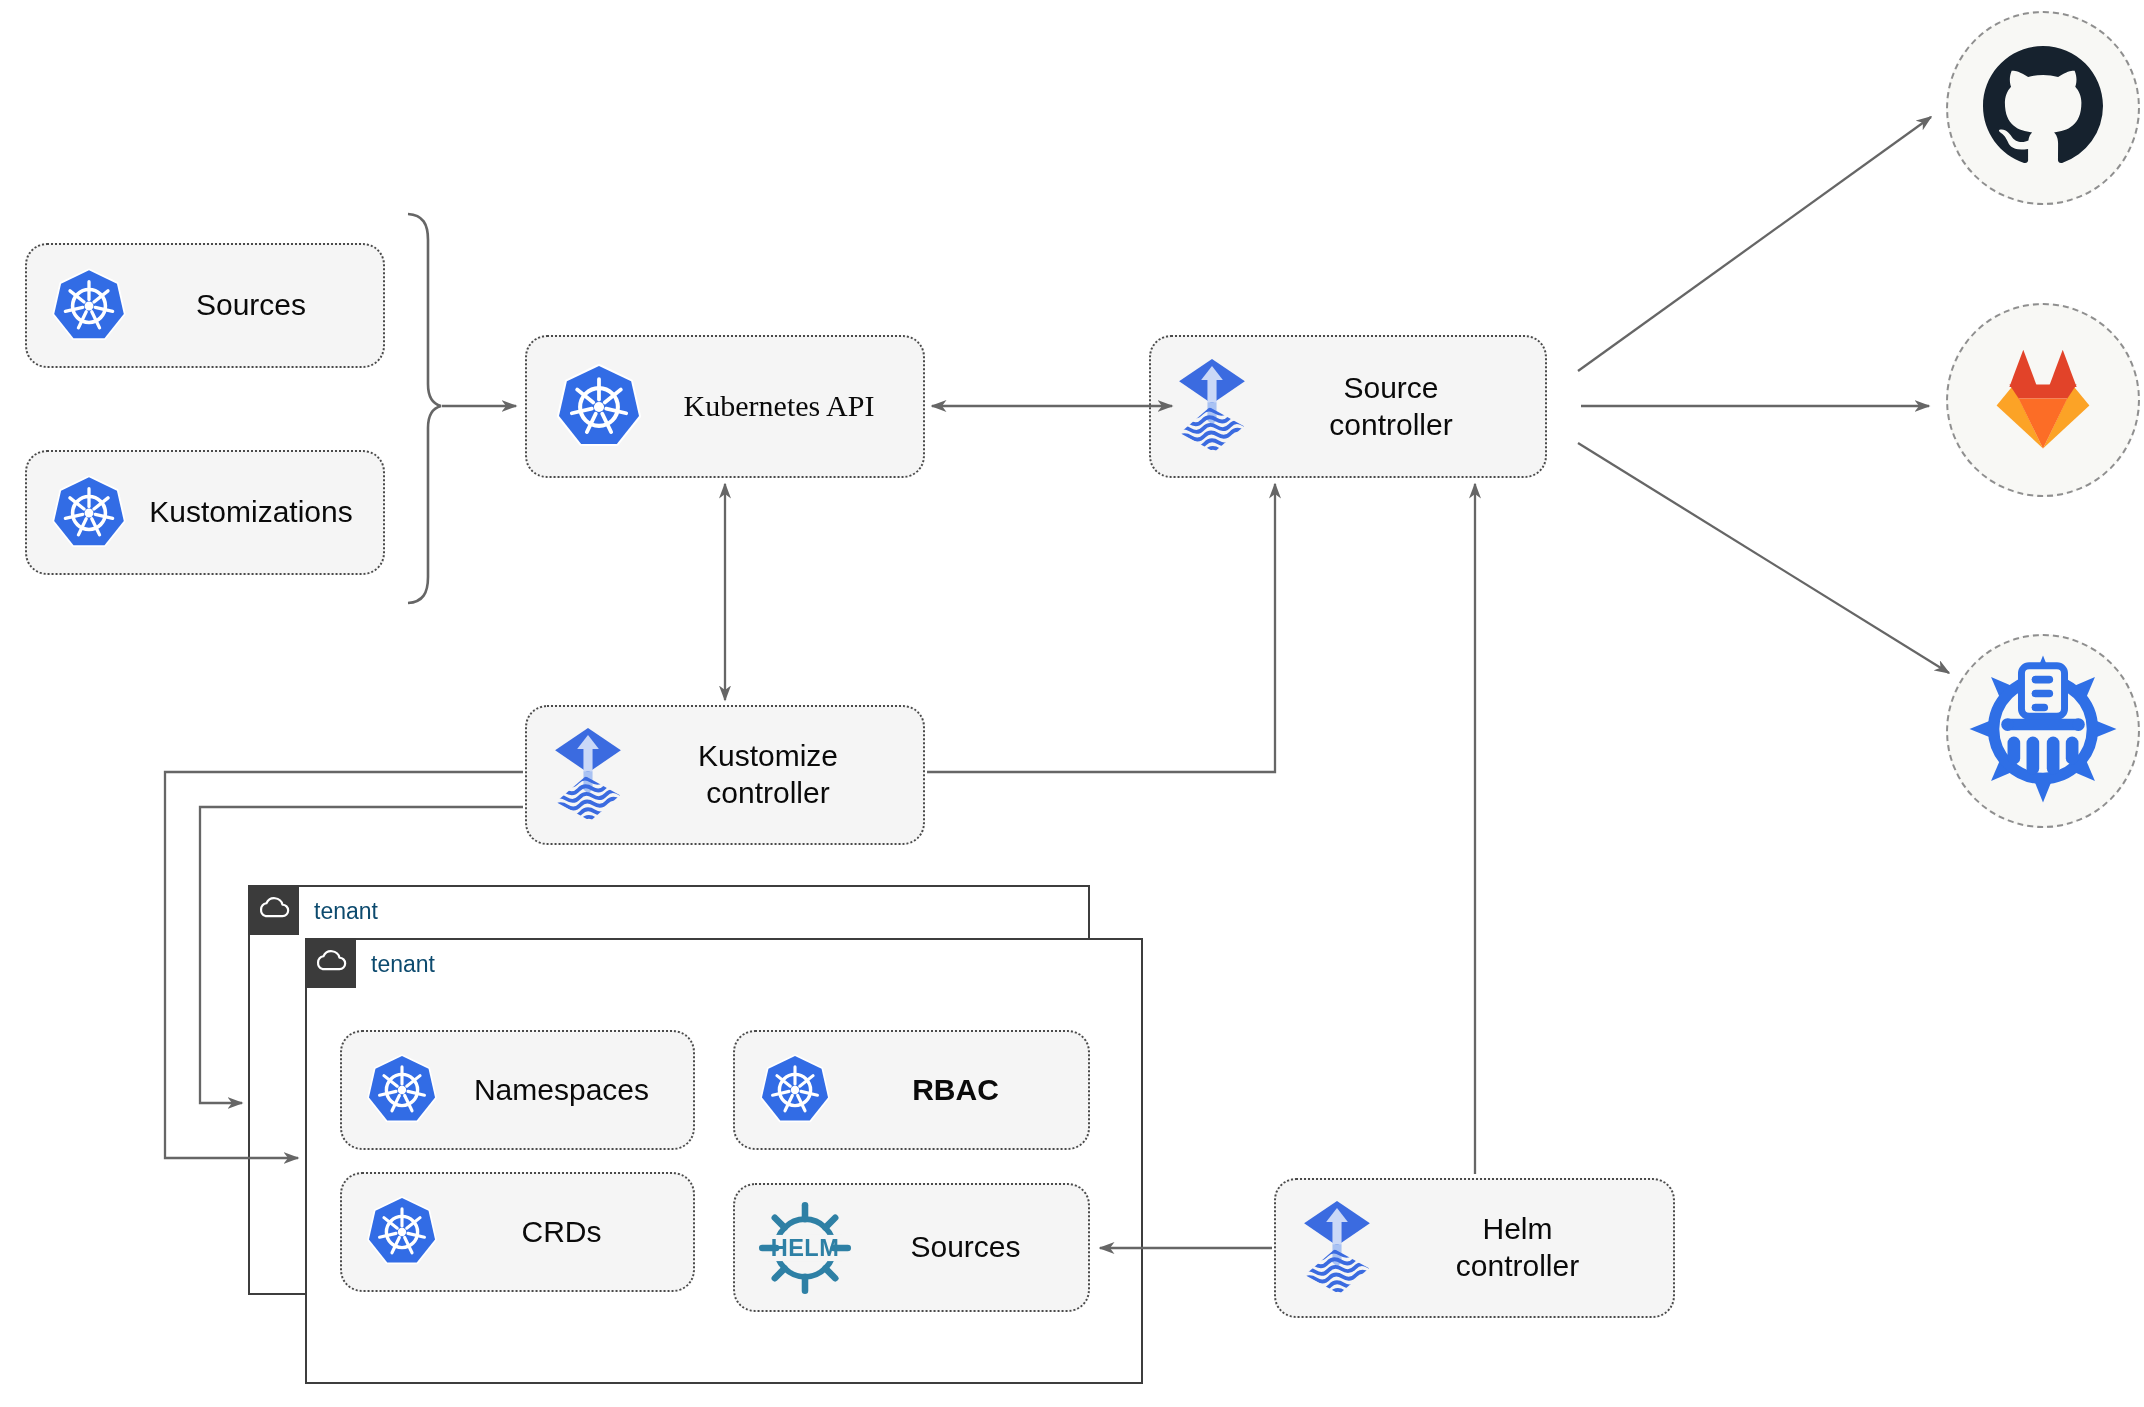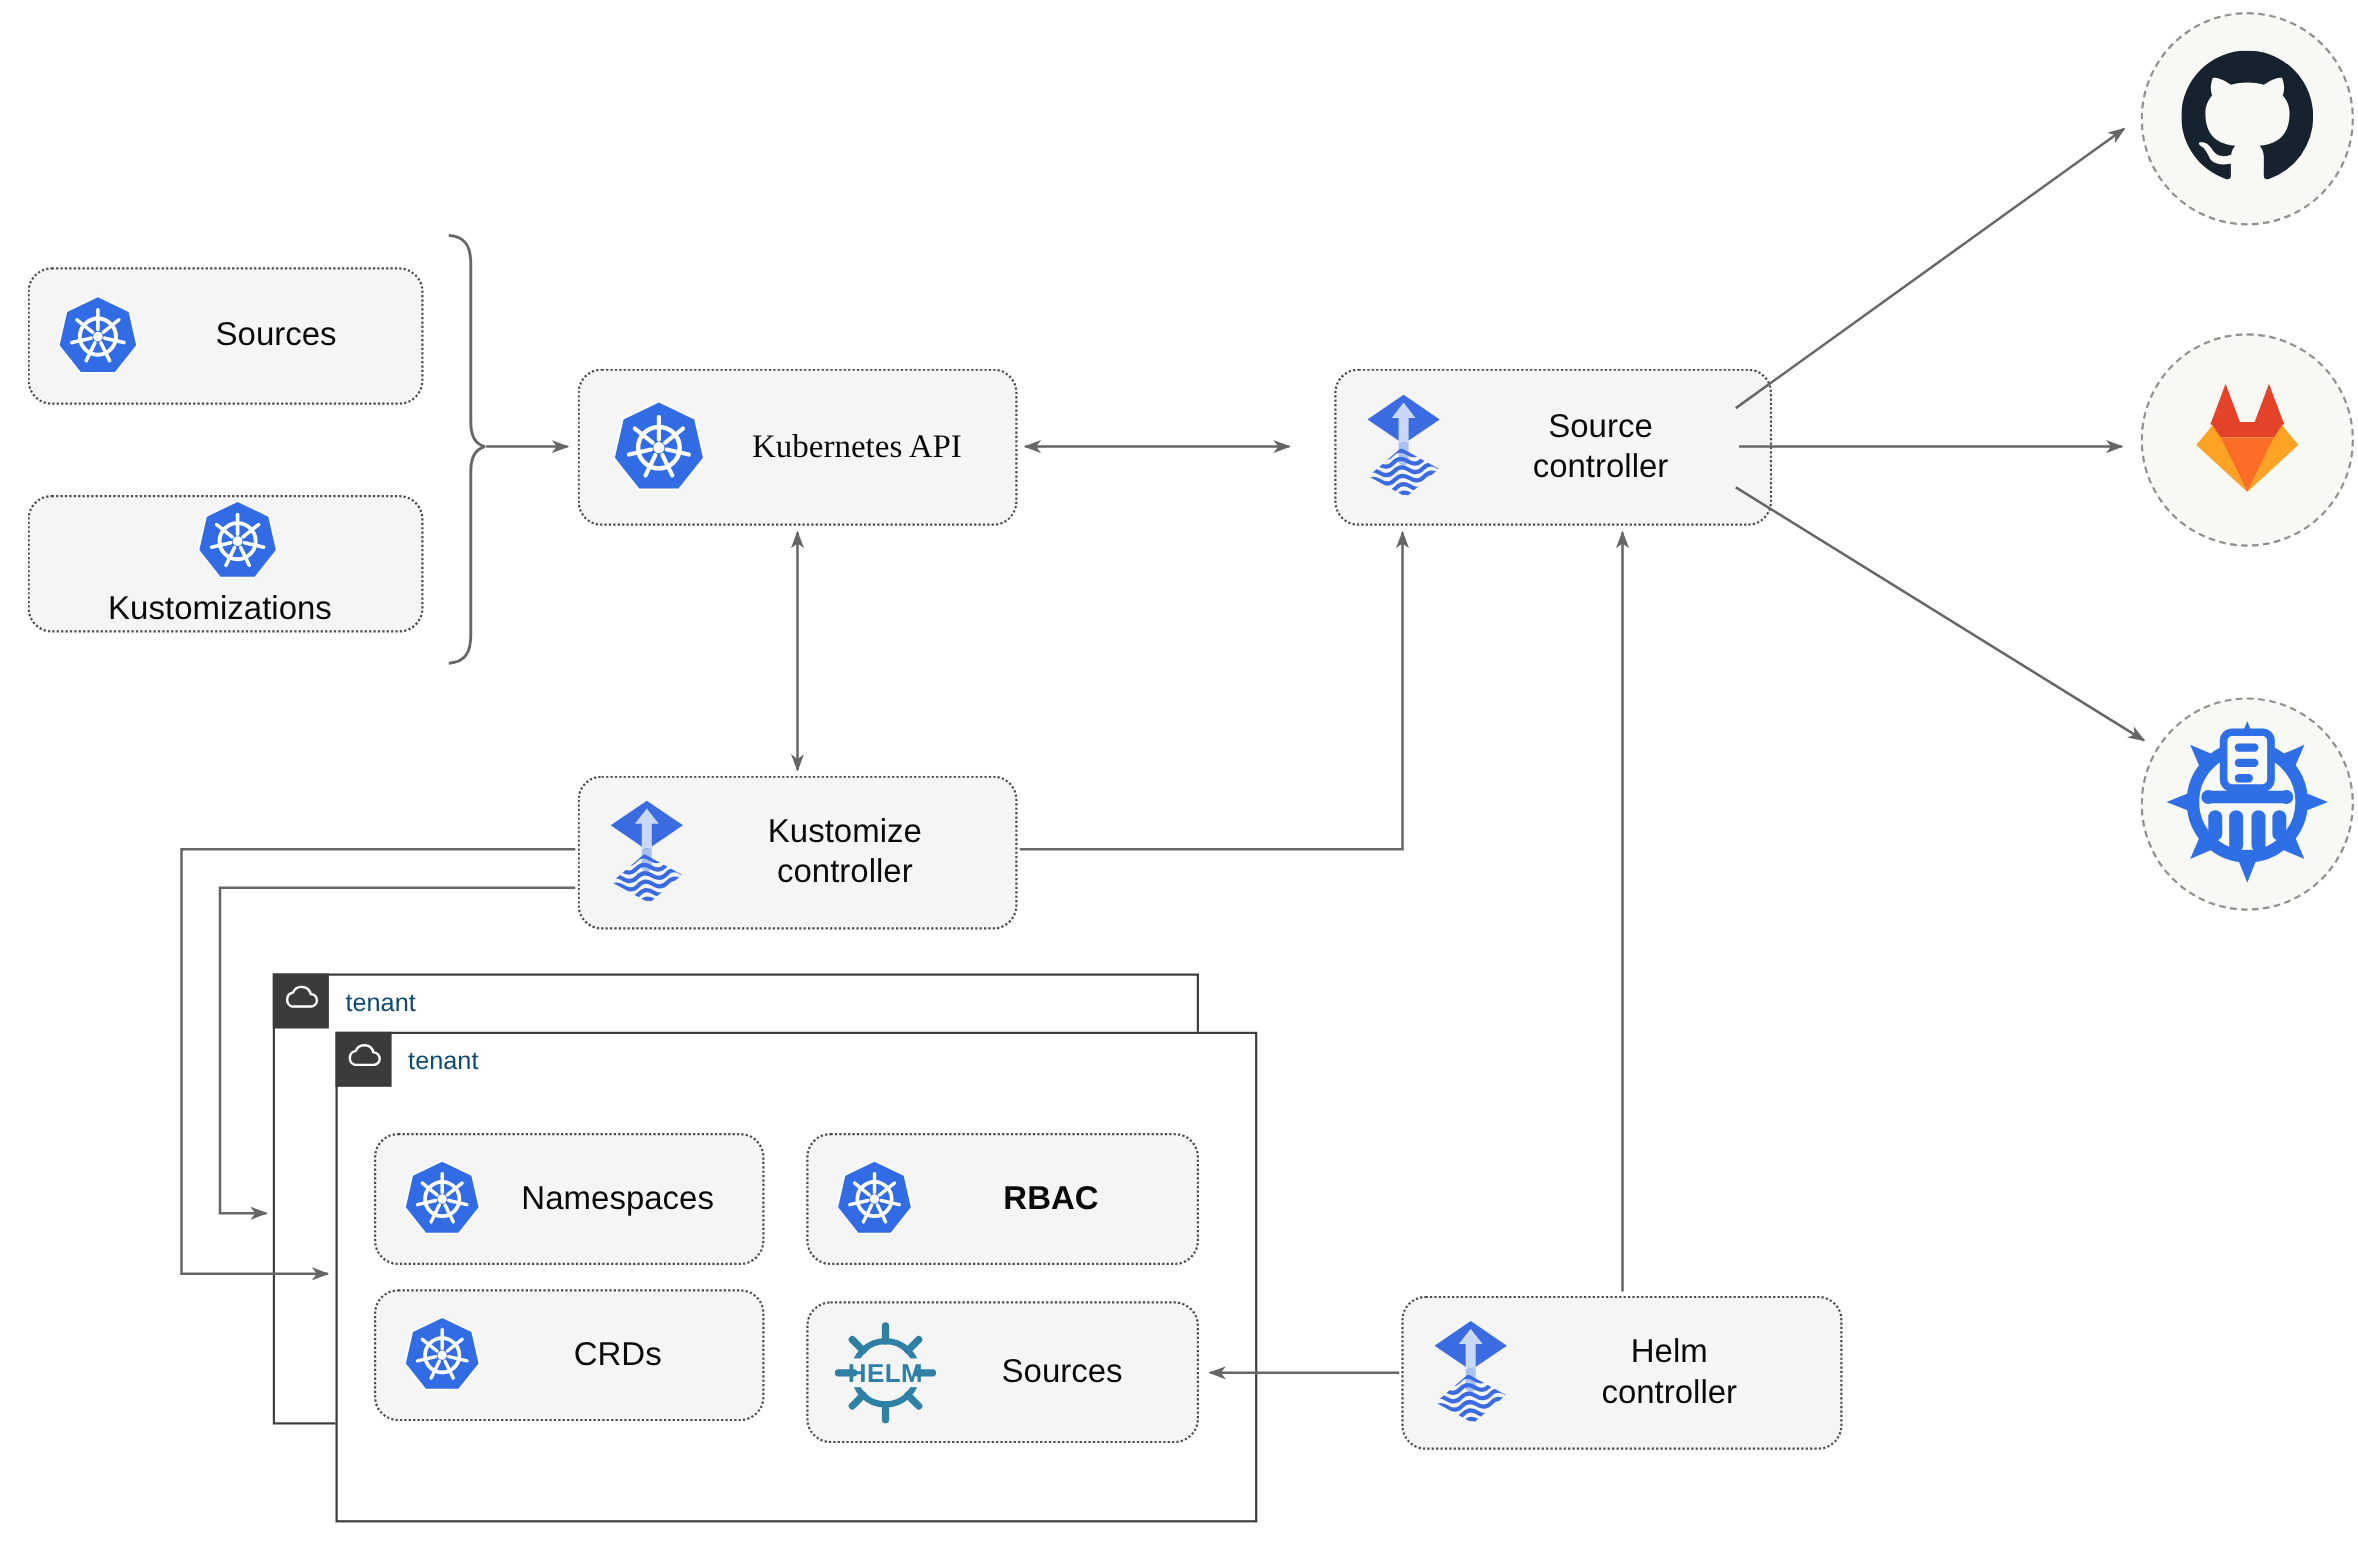--- a/index.html
+++ b/index.html
@@ -169,21 +169,21 @@
     <span class="icon">
       <svg width="80" height="80">
           <use href="#sym-k8s"></use>
         </svg>
     </span>
     <span class="label">
         <span>Sources</span>
       </span>
   </div>
 
-  <div class="node" style="left:25px;top:450px;width:360px;height:125px;flex-direction:column;">
+  <div class="node" style="left:25px;top:450px;width:360px;height:125px;">
     <span class="icon">
       <svg width="80" height="80">
           <use href="#sym-k8s"></use>
         </svg>
     </span>
     <span class="label">
         <span>Kustomizations</span>
       </span>
   </div>
 
@@ -191,21 +191,21 @@
     <span class="icon" style="margin-left:26px;">
       <svg width="92" height="92">
           <use href="#sym-k8s"></use>
         </svg>
     </span>
     <span class="label">
         <span>Kubernetes API</span>
       </span>
   </div>
 
-  <div class="node" style="left:1213px;top:335px;width:398px;height:143px;">
+  <div class="node" style="left:1149px;top:335px;width:398px;height:143px;">
     <span class="icon" style="margin-left:26px;">
       <svg width="70" height="115">
           <use href="#sym-flux"></use>
         </svg>
     </span>
     <span class="label">
         <span class="two-line">Source controller</span>
       </span>
   </div>
 

